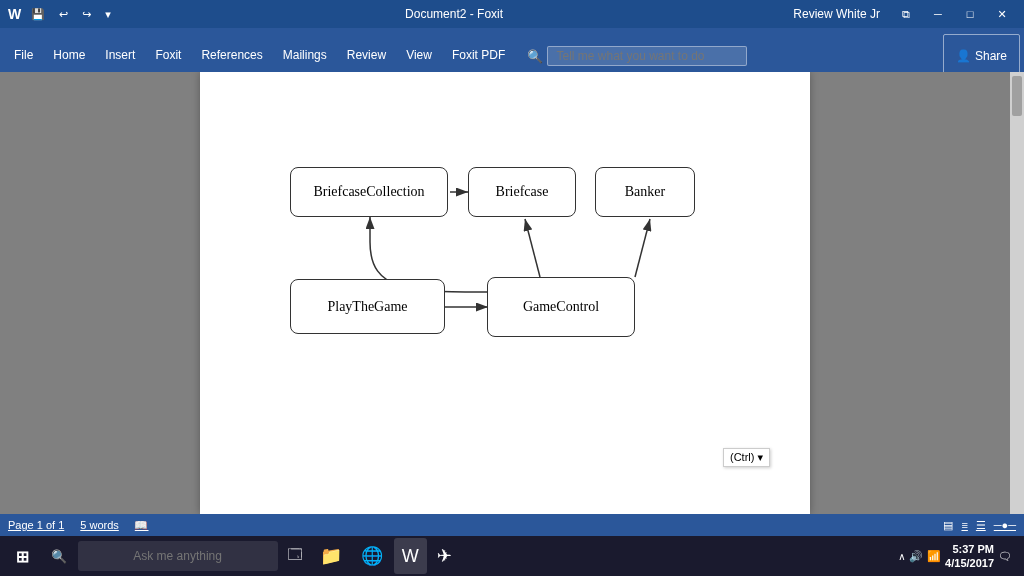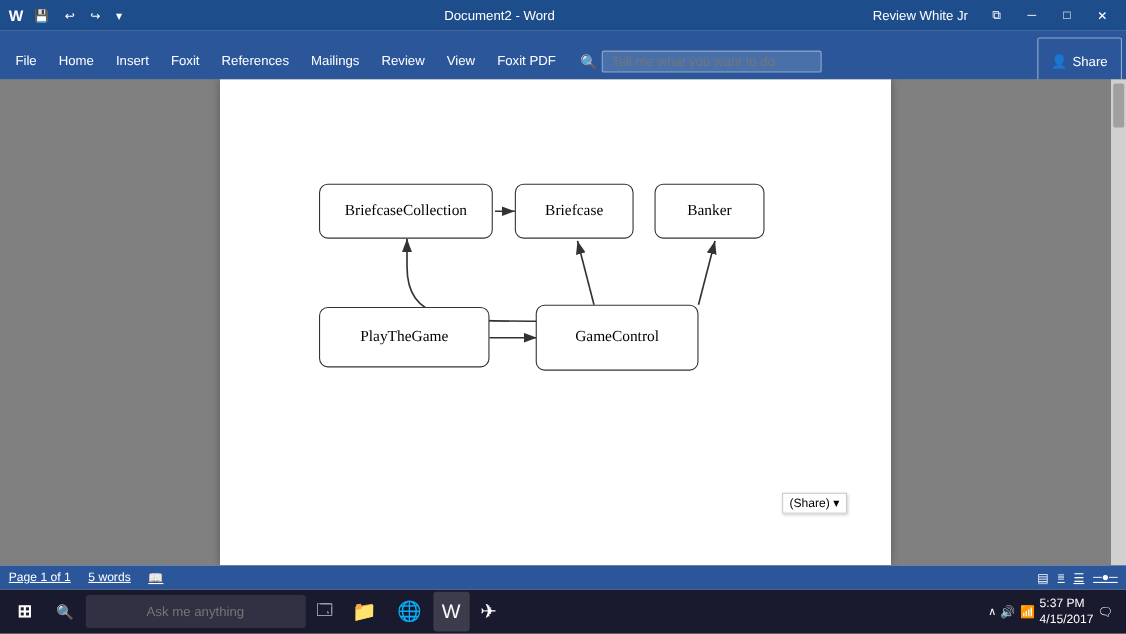--- a/index.html
+++ b/index.html
@@ -139,21 +139,21 @@
     }
     .taskbar-right {
       margin-left: auto;
       display: flex;
       align-items: center;
       gap: 4px;
       color: white;
       font-size: 11px;
       padding-right: 8px;
     }
-    .taskbar-time { text-align: left; line-height: 1.3; }
+    .taskbar-time { text-align: right; line-height: 1.3; font-weight: bold; }
 
     
     .doc-area {
       position: absolute;
       top: 72px;
       left: 0; right: 0;
       bottom: 62px;
       background: #808080;
       display: flex;
       justify-content: center;
@@ -228,21 +228,21 @@
 
 <div class="title-bar">
   <div class="title-bar-left">
     <span class="word-icon">W</span>
     <span class="qat-btn" title="Save">💾</span>
     <span class="qat-btn">↩</span>
     <span class="qat-btn">↪</span>
     <span class="qat-btn">▾</span>
   </div>
   <div class="title-bar-center">
-    <span>Document2 - Word</span>
+    <span>Document2 - Foxit</span>
   </div>
   <div class="title-bar-right">
     <span style="font-size:12px;margin-right:8px;">Review White Jr</span>
     <span class="title-bar-btn">⧉</span>
     <span class="title-bar-btn">─</span>
     <span class="title-bar-btn">□</span>
     <span class="title-bar-btn close">✕</span>
   </div>
 </div>
 
@@ -311,21 +311,21 @@
         <span>PlayTheGame</span>
       </div>
 
       
       <div class="diagram-box" style="left:227px; top:150px; width:148px; height:60px;">
         <span>GameControl</span>
       </div>
 
       
       <div class="paste-options" style="position:absolute; bottom:-50px; right:-20px;">
-        <span style="font-size:11px;">(Share) ▾</span>
+        <span style="font-size:11px;">(Ctrl) ▾</span>
       </div>
     </div>
   </div>
 
   <div class="scrollbar">
     <div class="scrollbar-thumb"></div>
   </div>
 </div>
 
 <div class="status-bar">

